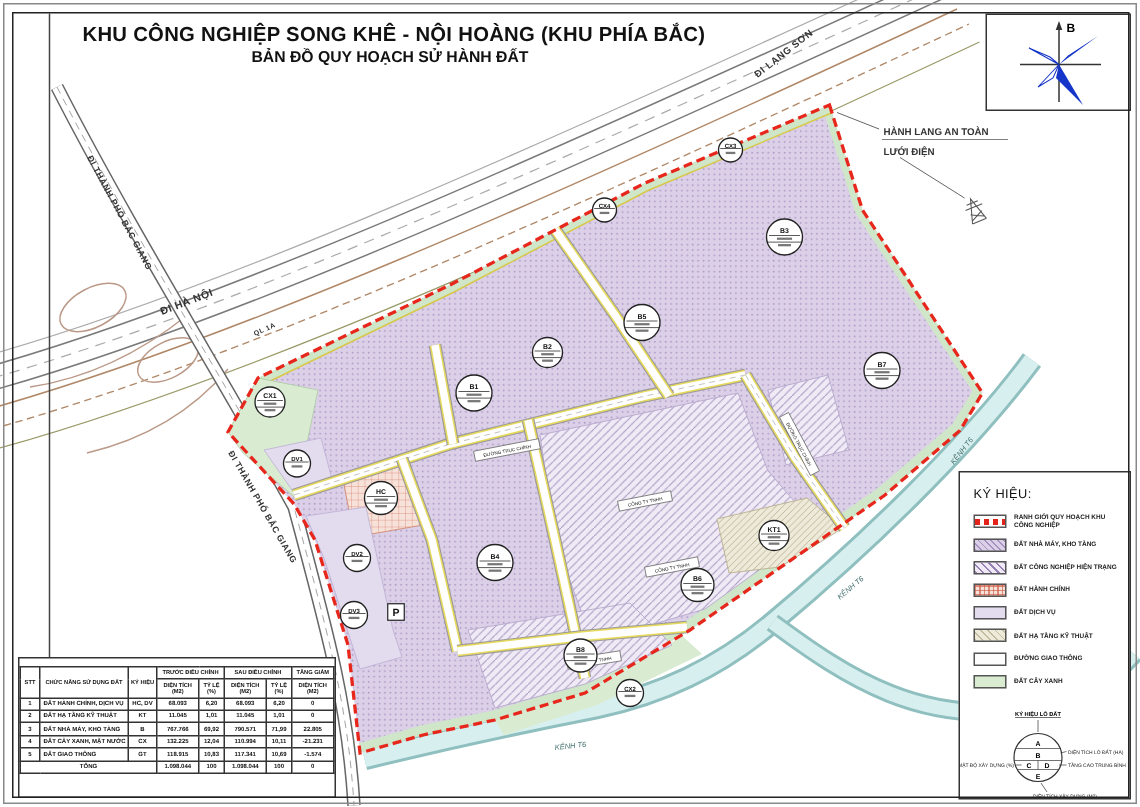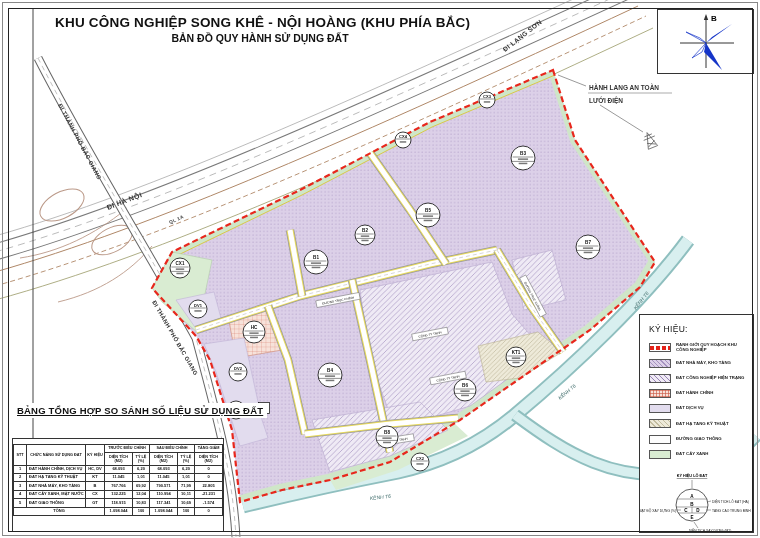--- a/index.html
+++ b/index.html
@@ -318,21 +318,21 @@
         </g>
         <g transform="translate(264,408)">
           <rect x="-5.5" y="-5.5" width="11" height="11" fill="#fff" stroke="#222" stroke-width="0.8"></rect>
           <text y="2.6" text-anchor="middle" style="font-size:7px;font-weight:bold;fill:#111">P</text>
         </g>
       </g>
   </svg>
 
   <div class="title-block">
     <div class="title-main">KHU CÔNG NGHIỆP SONG KHÊ - NỘI HOÀNG (KHU PHÍA BẮC)</div>
-    <div class="title-sub">BẢN ĐỒ QUY HÀNH SỬ DỤNG ĐẤT</div>
+    <div class="title-sub">BẢN ĐỒ QUY HOẠCH SỬ HÀNH ĐẤT</div>
   </div>
 
   <div class="compass-box">
     <svg width="95" height="63" viewBox="0 0 95 63">
       <line x1="48" y1="8" x2="48" y2="58" stroke="#333" stroke-width="1"></line>
       <polygon points="48,4 45.8,10 50.2,10" fill="#333"></polygon>
       <line x1="22" y1="33" x2="76" y2="33" stroke="#333" stroke-width="1"></line>
       <polygon points="48,33 74,14 54,27" fill="#1535c8"></polygon>
       <polygon points="48,33 64,60 46,42" fill="#1535c8"></polygon>
       <polygon points="48,33 28,22 42,28" fill="none" stroke="#1535c8" stroke-width=".7"></polygon>
@@ -396,21 +396,20 @@
       <line x1="66" y1="45" x2="71" y2="45" class="dln"></line>
       <line x1="37" y1="45" x2="41" y2="45" class="dln"></line>
       <line x1="54" y1="57" x2="58" y2="63" class="dln"></line>
       <text x="72" y="37.5" class="dlab">DIỆN TÍCH LÔ ĐẤT (HA)</text>
       <text x="72" y="46.5" class="dlab">TẦNG CAO TRUNG BÌNH</text>
       <text x="36" y="46.5" text-anchor="end" class="dlab">MẬT ĐỘ XÂY DỰNG (%)</text>
       <text x="70" y="67" text-anchor="middle" class="dlab">DIỆN TÍCH XÂY DỰNG (M2)</text>
     </svg>
   </div>
 
-  <div class="table-title">BẢNG TỔNG HỢP SO SÁNH SỐ LIỆU SỬ DỤNG ĐẤT</div>
   <div class="table-panel">
     <div id="table-host">
         <table>
           <tbody>
             <tr>
               <th rowspan="2" class="w1">STT</th>
               <th rowspan="2" class="w2">CHỨC NĂNG SỬ DỤNG ĐẤT</th>
               <th rowspan="2" class="w3">KÝ HIỆU</th>
               <th colspan="2">TRƯỚC ĐIỀU CHỈNH</th>
               <th colspan="2">SAU ĐIỀU CHỈNH</th>

